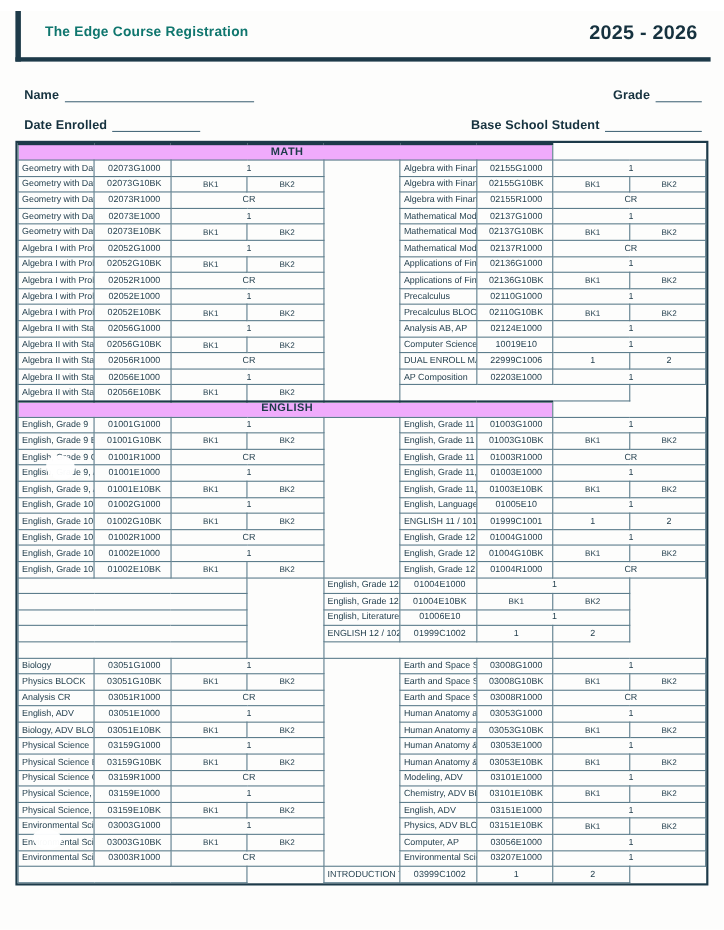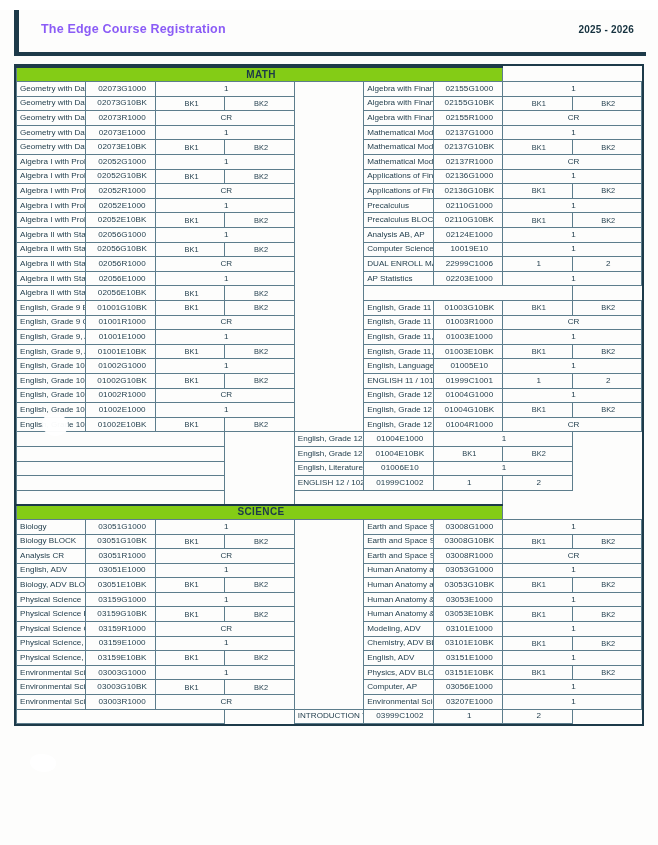--- a/index.html
+++ b/index.html
@@ -28,24 +28,24 @@
     height: 46px;
     display: flex;
     align-items: center;
     justify-content: space-between;
     padding: 0 8px 4px 22px;
   }
   .masthead-title {
     font-size: 12.5px;
     font-weight: bold;
     letter-spacing: .2px;
-    color: #8b5cf6;
+    color: #0f766e;
   }
   .masthead-year {
-    font-size: 10px;
+    font-size: 18px;
     font-weight: bold;
     letter-spacing: .2px;
     color: #16323f;
     padding-right: 4px;
   }
   
   .info {
     margin: 0 14px;
     padding-top: 10px;
   }
@@ -102,21 +102,21 @@
   }
   td.sect {
     border: none;
     border-top: 2px solid #1d3a49;
     border-bottom: 2px solid #1d3a49;
     text-align: center;
     font-weight: bold;
     font-size: 10px;
     letter-spacing: .4px;
     height: 22px;
-    background: #84cc16;
+    background: #f0abfc;
     color: #16323f;
   }
   tr.sect-row td.sect { border-top: 2px solid #1d3a49; }
   .c-name { width: 204px; }
   .c-code { width: 70px;  text-align: center; padding-left: 0; letter-spacing: .1px; }
   .c-b1   { width: 24px;  text-align: center; padding-left: 0; }
   .c-b2   { width: 22px;  text-align: center; padding-left: 0; }
   .c-span { text-align: center; padding-left: 0; }
   .gap    { width: 2px; border-top: none !important; border-bottom: none !important;
             border-left: 1px solid #5d7d8c; border-right: 1px solid #5d7d8c; }
@@ -136,20 +136,42 @@
 </head>
 <body>
 
 <div class="page">
 
   <div class="masthead">
     <div class="masthead-title">The Edge Course Registration</div>
     <div class="masthead-year">2025 - 2026</div>
   </div>
 
+  <div class="info">
+    <div class="info-row">
+      <div class="field">
+        <span class="field-label">Name</span>
+        <span class="field-blank blank-name"></span>
+      </div>
+      <div class="field">
+        <span class="field-label">Grade</span>
+        <span class="field-blank blank-grade"></span>
+      </div>
+    </div>
+    <div class="info-row">
+      <div class="field">
+        <span class="field-label">Date Enrolled</span>
+        <span class="field-blank blank-date"></span>
+      </div>
+      <div class="field">
+        <span class="field-label">Base School Student</span>
+        <span class="field-blank blank-base"></span>
+      </div>
+    </div>
+  </div>
 
   <div class="table-wrap">
     <table class="courses">
       <tbody id="courses-body">
           <tr class="sect-row">
             <td class="sect" colspan="7">MATH</td>
           </tr>
           <tr>
             <td class="c-name">Geometry with Data Analysis</td>
             <td class="c-code">02073G1000</td>
@@ -275,31 +297,43 @@
             <td class="c-name">DUAL ENROLL MATH - COLLEGE/UNIVERSITY</td>
             <td class="c-code">22999C1006</td>
             <td class="c-b1">1</td>
             <td class="c-b2">2</td>
           </tr>
           <tr>
             <td class="c-name">Algebra II with Statistics, ADV</td>
             <td class="c-code">02056E1000</td>
             <td class="c-span" colspan="2">1</td>
             <td class="gap" style="border: none;"></td>
-            <td class="c-name">AP Statistics</td>
+            <td class="c-name">AP Composition</td>
             <td class="c-code">02203E1000</td>
             <td class="c-span" colspan="2">1</td>
           </tr>
           <tr>
             <td class="c-name">Algebra II with Statistics, ADV BLOCK</td>
             <td class="c-code">02056E10BK</td>
             <td class="c-b1 bk">BK1</td>
             <td class="c-b2 bk">BK2</td>
             <td class="gap" style="border: none;"></td>
             <td class="empty" colspan="3"></td>
+          </tr>
+          <tr class="sect-row">
+            <td class="sect" colspan="7">ENGLISH</td>
+          </tr>
+          <tr>
+            <td class="c-name">English, Grade 9</td>
+            <td class="c-code">01001G1000</td>
+            <td class="c-span" colspan="2">1</td>
+            <td class="gap" style="border: none;"></td>
+            <td class="c-name">English, Grade 11</td>
+            <td class="c-code">01003G1000</td>
+            <td class="c-span" colspan="2">1</td>
           </tr>
           <tr>
             <td class="c-name">English, Grade 9 BLOCK</td>
             <td class="c-code">01001G10BK</td>
             <td class="c-b1 bk">BK1</td>
             <td class="c-b2 bk">BK2</td>
             <td class="gap" style="border: none;"></td>
             <td class="c-name">English, Grade 11 BLOCK</td>
             <td class="c-code">01003G10BK</td>
             <td class="c-b1 bk">BK1</td>
@@ -411,34 +445,31 @@
             <td class="c-name">ENGLISH 12 / 102 - DUAL ENROLLMENT</td>
             <td class="c-code">01999C1002</td>
             <td class="c-b1">1</td>
             <td class="c-b2">2</td>
           </tr>
           <tr>
             <td class="empty" colspan="3"></td>
             <td class="gap" style="border: none;"></td>
             <td class="empty" colspan="3"></td>
           </tr>
-          <tr class="sect-row">
-            <td class="sect" colspan="7">SCIENCE</td>
-          </tr>
           <tr>
             <td class="c-name">Biology</td>
             <td class="c-code">03051G1000</td>
             <td class="c-span" colspan="2">1</td>
             <td class="gap" style="border: none;"></td>
             <td class="c-name">Earth and Space Science</td>
             <td class="c-code">03008G1000</td>
             <td class="c-span" colspan="2">1</td>
           </tr>
           <tr>
-            <td class="c-name">Biology BLOCK</td>
+            <td class="c-name">Physics BLOCK</td>
             <td class="c-code">03051G10BK</td>
             <td class="c-b1 bk">BK1</td>
             <td class="c-b2 bk">BK2</td>
             <td class="gap" style="border: none;"></td>
             <td class="c-name">Earth and Space Science BLOCK</td>
             <td class="c-code">03008G10BK</td>
             <td class="c-b1 bk">BK1</td>
             <td class="c-b2 bk">BK2</td>
           </tr>
           <tr>

